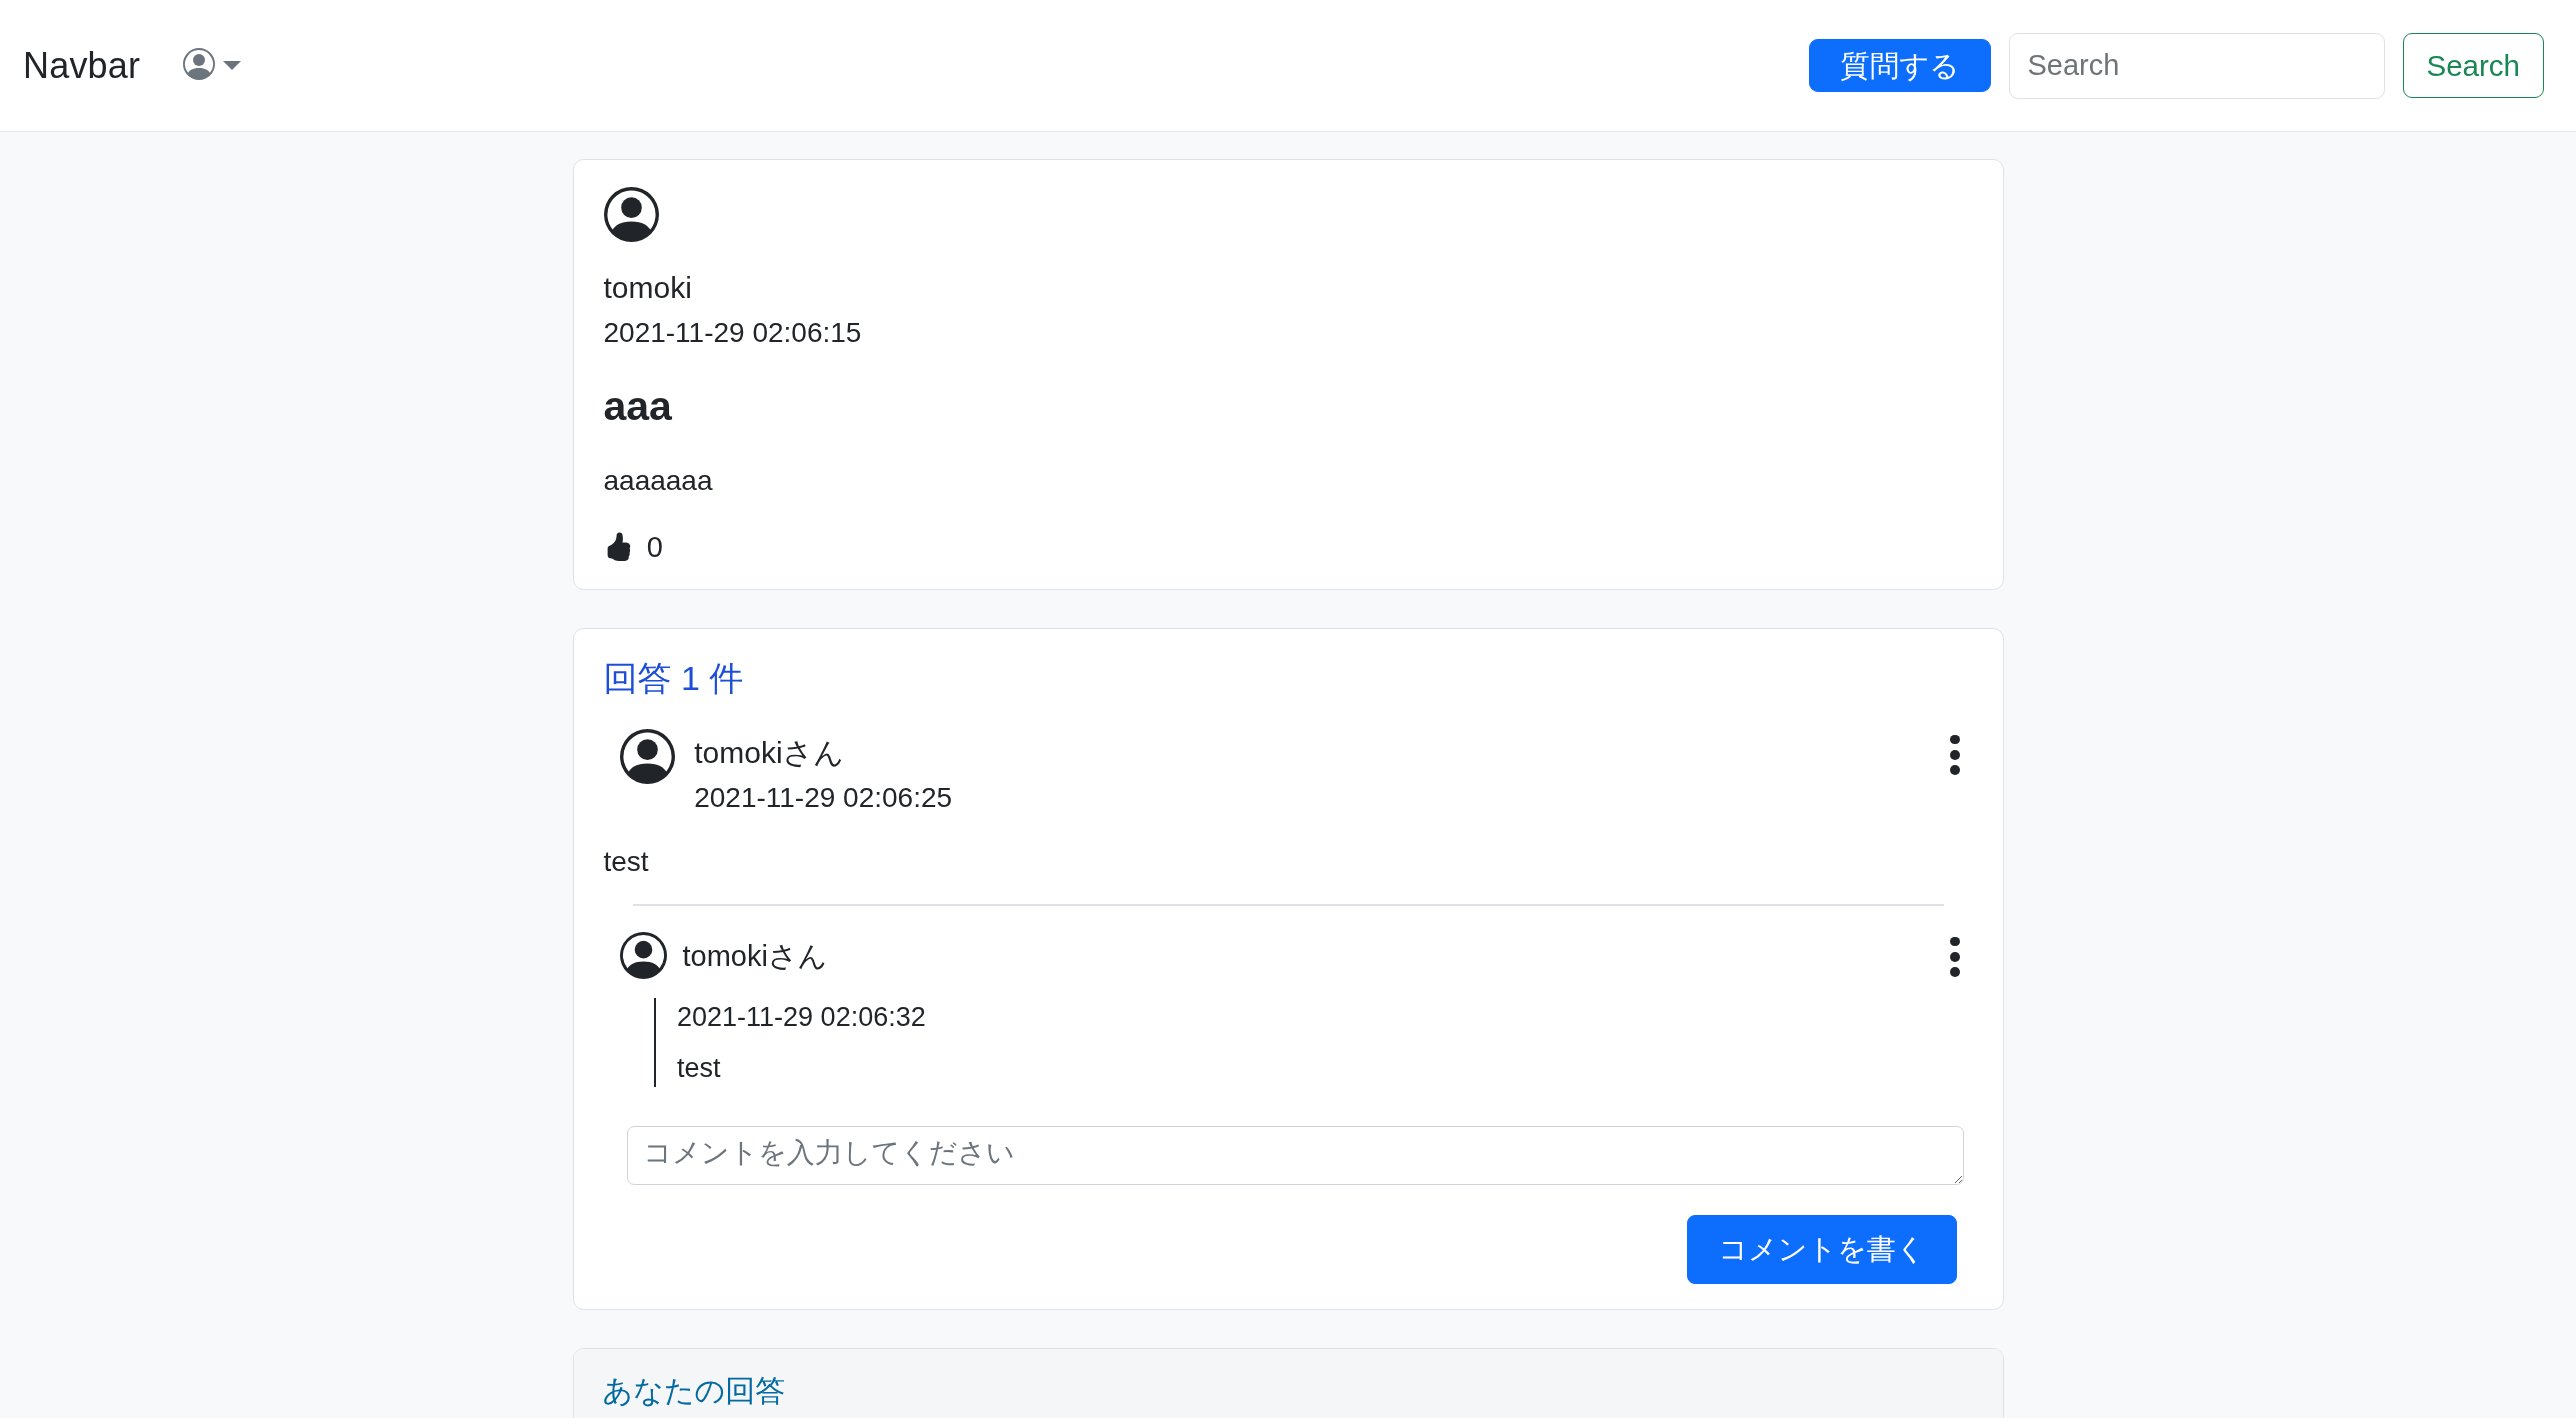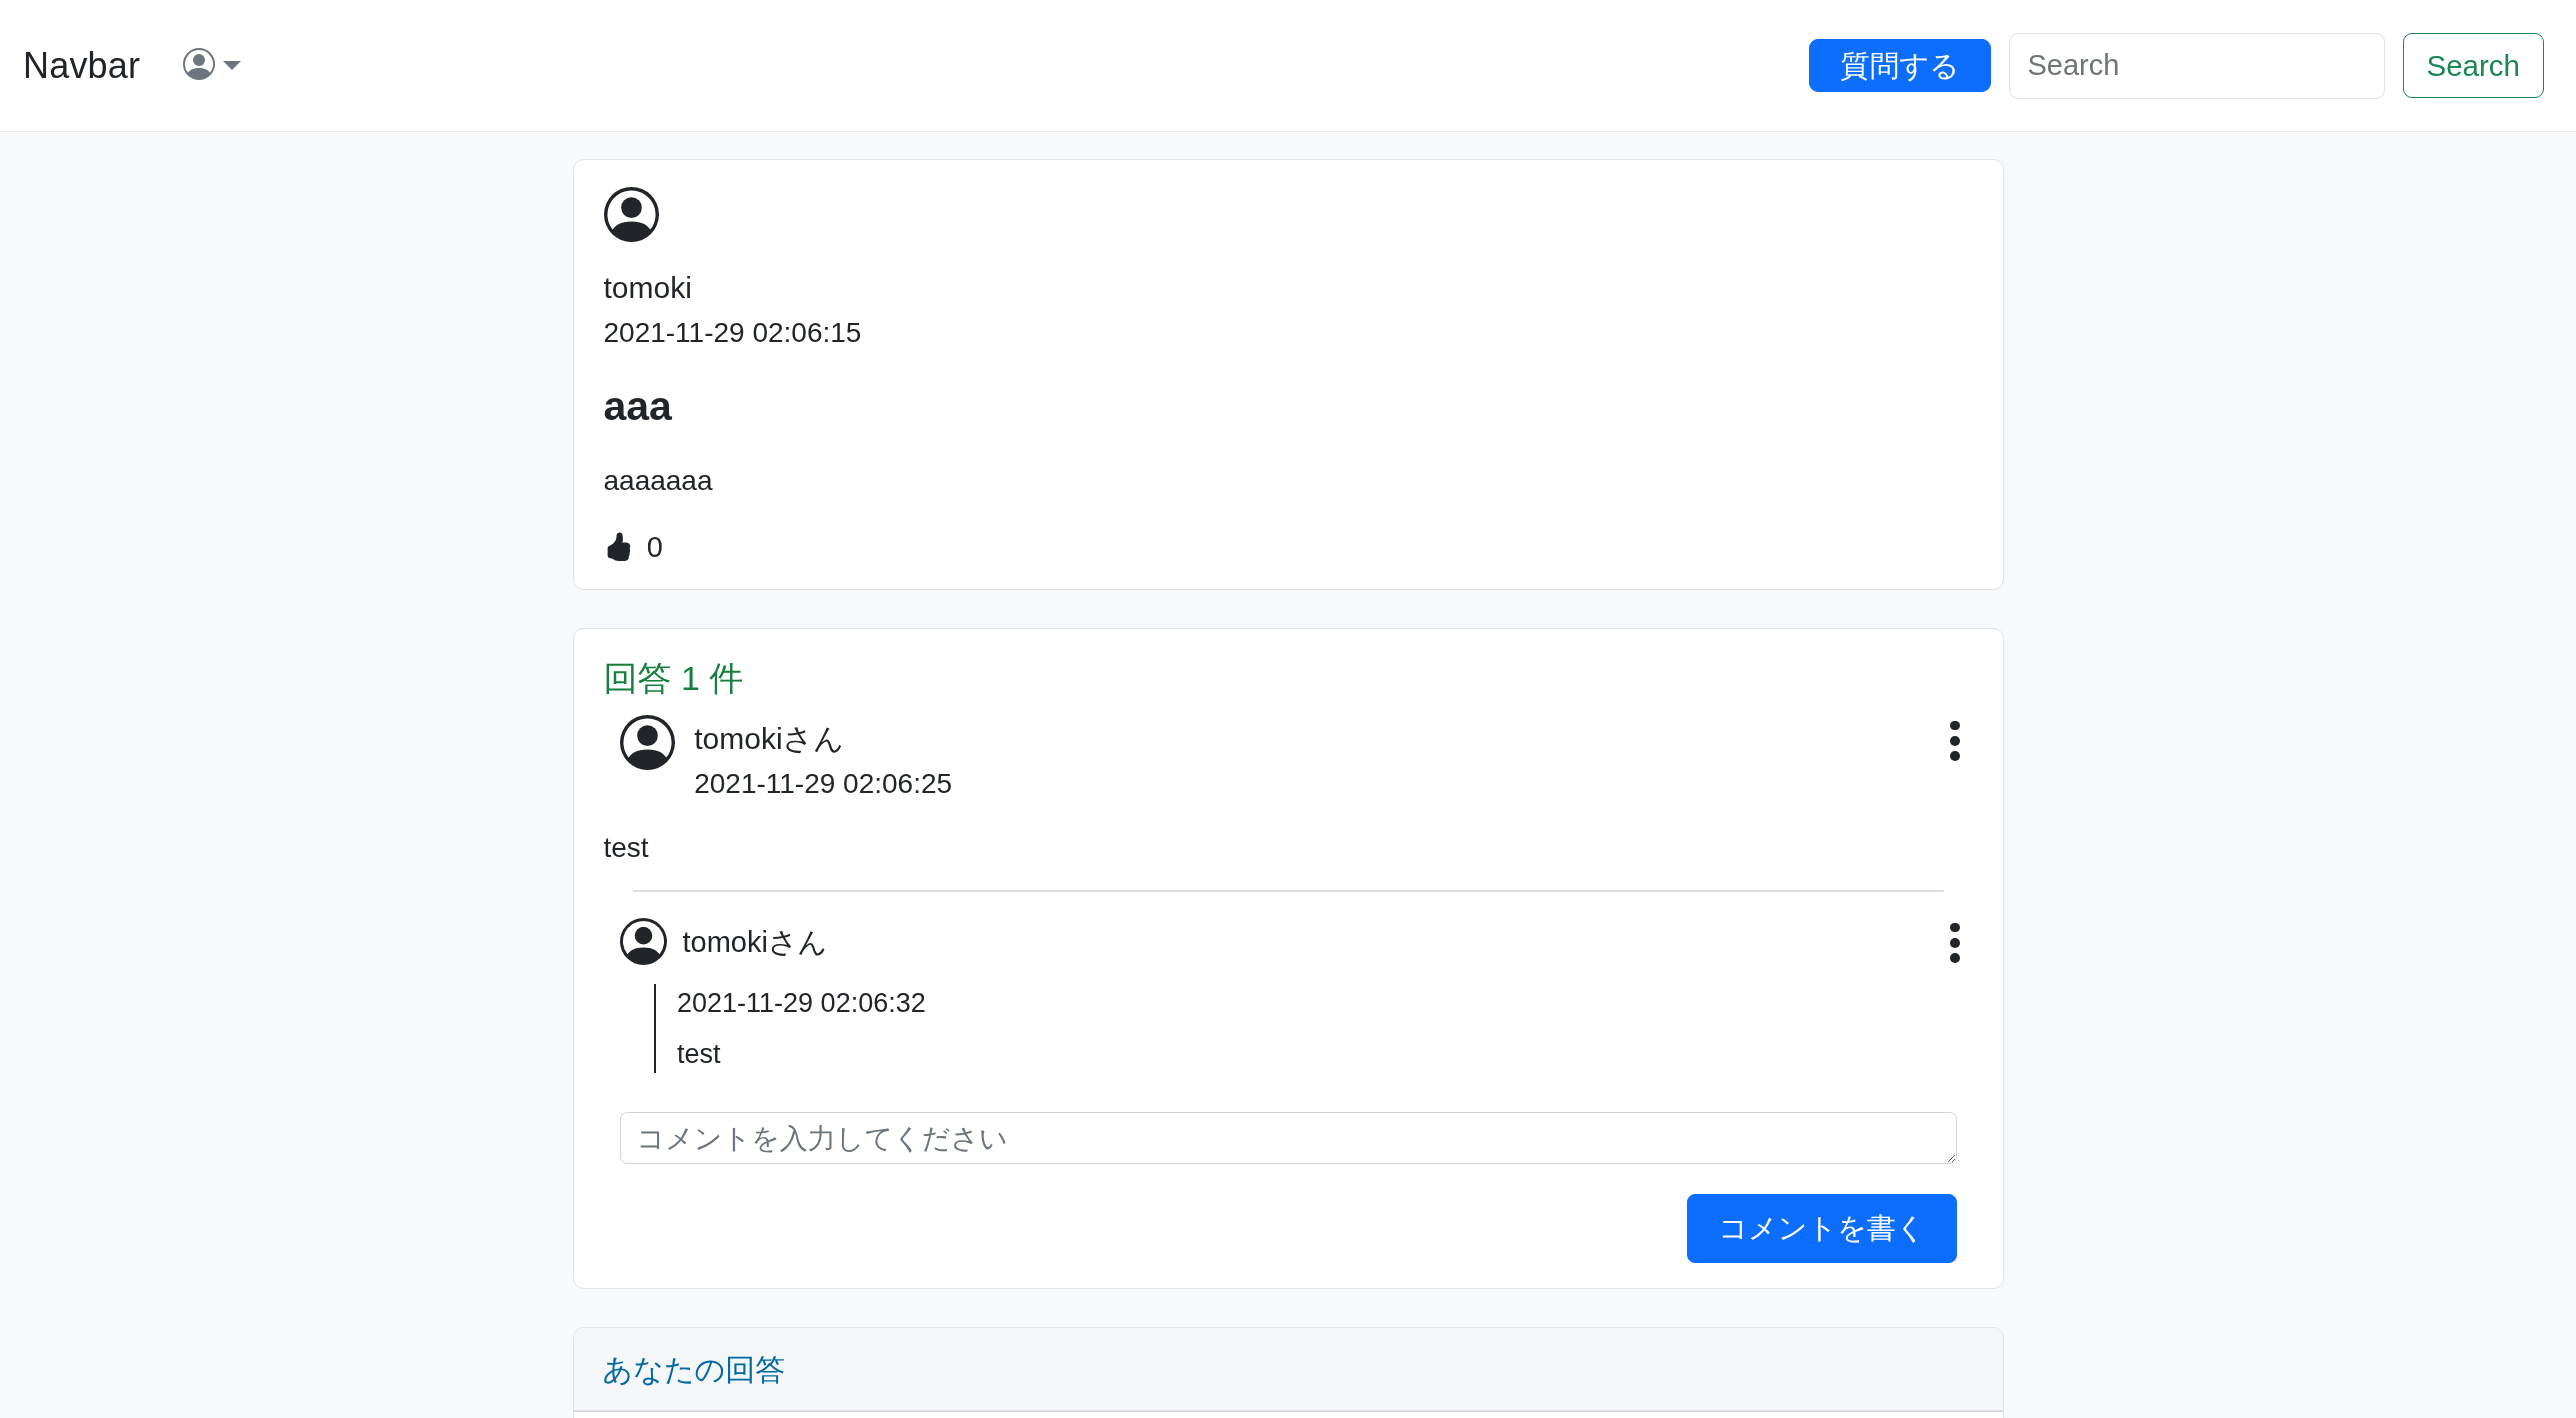--- a/index.html
+++ b/index.html
@@ -162,22 +162,22 @@
     padding: 0;
     display: flex;
     align-items: center;
     cursor: pointer;
   }
 
   
   .answers-heading {
     font-size: 34px;
     line-height: 1.3;
-    color: #15803d;
-    margin-bottom: 15px;
+    color: #1d4ed8;
+    margin-bottom: 29px;
   }
   .answer-block { position: relative; }
   .answer-head {
     display: flex;
     align-items: flex-start;
     gap: 19.7px;
     padding-left: 16px;
   }
   .kebab {
     margin-left: auto;
@@ -235,31 +235,32 @@
     font-size: 27px;
     line-height: 1.42;
     color: #212529;
     margin-top: 12.5px;
   }
 
   .comment-form { padding: 0 16px 0 16px; margin-top: 39px; }
   .comment-textarea {
     display: block;
     width: 100%;
-    height: 52px;
+    height: 59px;
     border: 1.8px solid #ced4da;
     border-radius: 7.2px;
     font-size: 28px;
     font-family: inherit;
     color: #212529;
     padding: 9px 16px;
     outline: none;
     resize: vertical;
     overflow: hidden;
     line-height: 1.2;
+    margin-left: 7px;
   }
   .comment-textarea::placeholder { color: #6c757d; }
   .comment-actions {
     display: flex;
     justify-content: flex-end;
     margin-top: 30px;
   }
   .btn-comment {
     background: #0d6efd;
     color: #fff;

